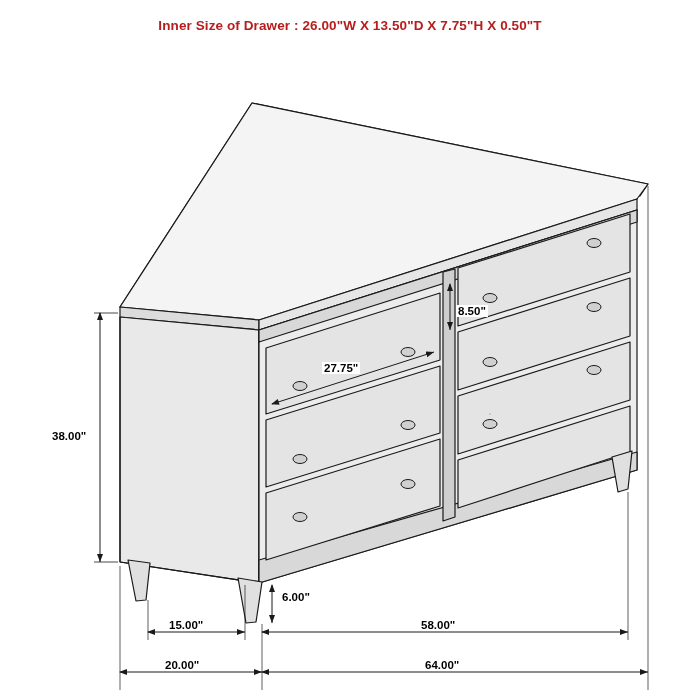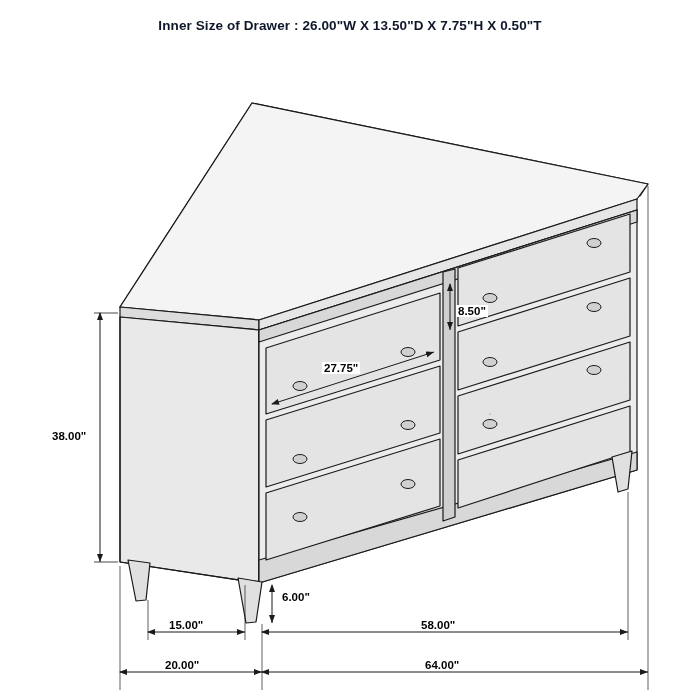--- a/index.html
+++ b/index.html
@@ -22,21 +22,21 @@
   }
   #title {
     position: absolute;
     top: 18px;
     left: 0;
     width: 700px;
     text-align: center;
     font-size: 13.5px;
     font-weight: bold;
     letter-spacing: 0.1px;
-    color: #0f172a;
+    color: #b91c1c;
   }
   svg#drawing {
     position: absolute;
     top: 0;
     left: 0;
     width: 700px;
     height: 700px;
   }
   .dimlabel {
     position: absolute;

